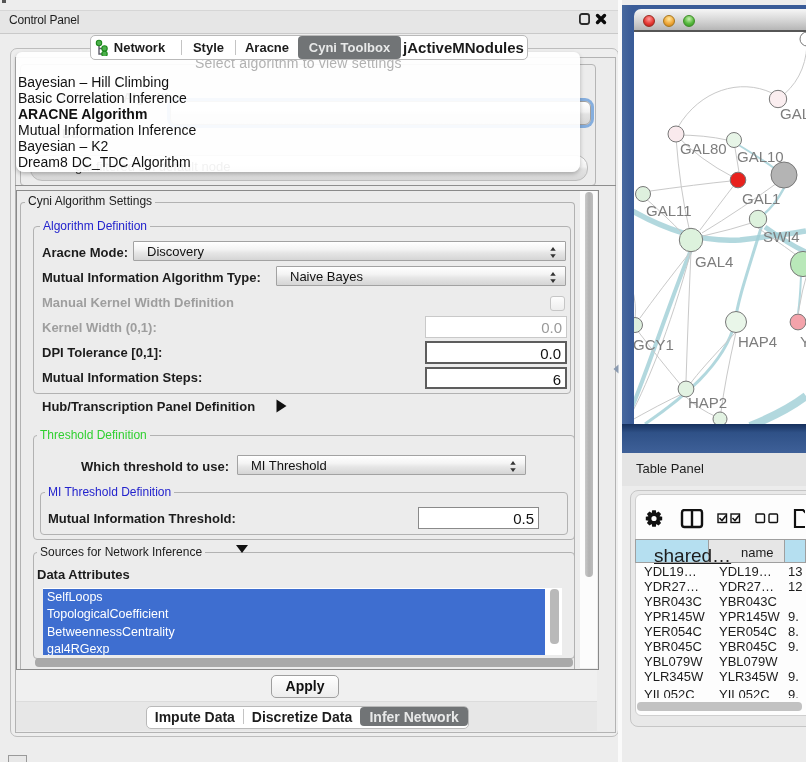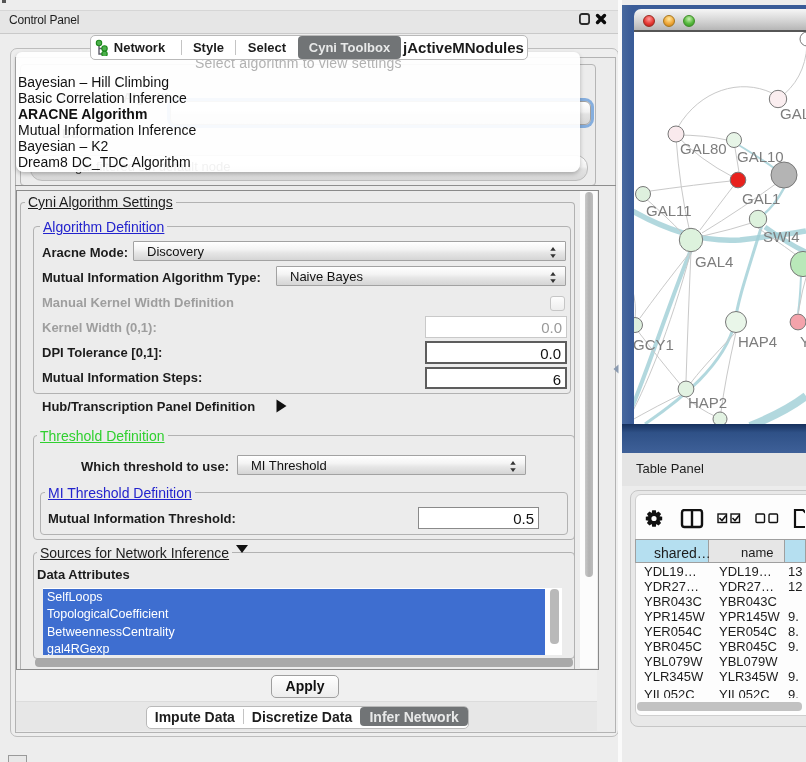--- a/index.html
+++ b/index.html
@@ -39,21 +39,21 @@
 #popup .it{position:absolute;left:2px;font-size:14px;color:#111;white-space:nowrap;}
 
 #vsep1{left:15px;top:185px;width:601px;height:1px;background:#8e8e8e;}
 #viewport{left:16px;top:190px;width:581px;height:478px;background:#ececec;
   border:1px solid #8a8a8a;overflow:hidden;}
 #vsbar{left:580px;top:191px;width:17px;height:477px;background:#fcfcfc;}
 #vthumb{left:585px;top:192px;width:8px;height:385px;border-radius:4px;
   background:linear-gradient(90deg,#c9c9c9,#b2b2b2 50%,#bdbdbd);}
 
 .group{position:absolute;border:1px solid #b2b2b2;border-radius:4px;}
-.gtitle{position:absolute;font-size:14px;background:#ececec;padding:0 3px;white-space:nowrap;text-decoration:underline;}
+.gtitle{position:absolute;font-size:12px;background:#ececec;padding:0 3px;white-space:nowrap;}
 .blue{color:#2323cd;}
 .green{color:#30d030;}
 .black{color:#1c1c1c;}
 .lbl{position:absolute;font-size:13px;font-weight:bold;color:#1c1c1c;white-space:nowrap;}
 .dis{color:#9e9e9e;}
 .field{position:absolute;background:#ffffff;font-size:15px;color:#111;
   text-align:right;box-sizing:border-box;padding:2px 4px 0 0;}
 .combo{position:absolute;background:linear-gradient(#ffffff,#f4f4f4 40%,#e6e6e6 60%,#d5d5d5);
   border:1px solid #a2a2a2;border-radius:1px;box-sizing:border-box;
   font-size:13px;color:#111;}
@@ -221,21 +221,21 @@
     <svg width="14" height="17" viewBox="0 0 14 17" style="margin-right:5px;">
       <path d="M4 5 V15 H9.5 M4 9.5 H9.5" stroke="#5c5c68" stroke-width="1.4" fill="none"></path>
       <circle cx="4" cy="4" r="2.7" fill="#4db04d" stroke="#1d8a1d" stroke-width="1.1"></circle>
       <circle cx="9.5" cy="9.5" r="2.7" fill="#4db04d" stroke="#1d8a1d" stroke-width="1.1"></circle>
       <circle cx="9.5" cy="15" r="2.7" fill="#4db04d" stroke="#1d8a1d" stroke-width="1.1"></circle>
     </svg>
     Network</div>
   <div class="sep"></div>
   <div class="tab" style="width:53px;text-align:center;">Style</div>
   <div class="sep"></div>
-  <div class="tab" style="width:62px;">Select</div>
+  <div class="tab" style="width:62px;">Aracne</div>
   <div class="tab sel" style="width:103px;">Cyni Toolbox</div>
   <div class="tab" style="width:125px;font-size:15px;">jActiveMNodules</div>
 </div>
 
 <div class="abs" id="splitter"></div>
 <svg class="abs" style="left:613px;top:364px;" width="6" height="10" viewBox="0 0 6 10">
     <path d="M5.5 0.5 L0.5 5 L5.5 9.5 Z" fill="#8a9ab0"></path>
   </svg>
 <div class="abs" id="desktop"></div>
 <div class="abs" id="titlebar"></div>
@@ -327,21 +327,21 @@
     <path d="M87.5 9 l2.5 2.5 l4 -5" stroke-width="1.6"></path>
     <rect x="111" y="5" width="8.5" height="8.5" rx="1"></rect>
     <rect x="124" y="5" width="8.5" height="8.5" rx="1"></rect>
   </g>
   <path d="M150 1 h8 l4 4 v13 h-12 z" fill="none" stroke="#111" stroke-width="2.2"></path>
 </svg>
 
 <div class="th" style="left:635px;width:73px;background:#b5dff0;"></div>
 <div class="th" style="left:708px;width:76px;background:#e6e6e6;"></div>
 <div class="th" style="left:784px;width:22px;background:#b5dff0;border-right:1px solid #9f9f9f;"></div>
-<div class="abs" style="left:654px;top:545px;font-size:14px;color:#1c1c1c;">shared…</div>
+<div class="abs" style="left:654px;top:545px;font-size:19px;color:#1c1c1c;text-decoration:underline;">shared…</div>
 <div class="abs" style="left:741px;top:545px;font-size:13px;color:#1c1c1c;">name</div>
 
 <div class="abs trow" style="left:644px;top:564px;">YDL19…</div>
 <div class="abs trow" style="left:719px;top:564px;">YDL19…</div>
 <div class="abs trow" style="left:788px;top:564px;">13</div>
 <div class="abs trow" style="left:644px;top:579px;">YDR27…</div>
 <div class="abs trow" style="left:719px;top:579px;">YDR27…</div>
 <div class="abs trow" style="left:788px;top:579px;">12</div>
 <div class="abs trow" style="left:644px;top:594px;">YBR043C</div>
 <div class="abs trow" style="left:719px;top:594px;">YBR043C</div>

